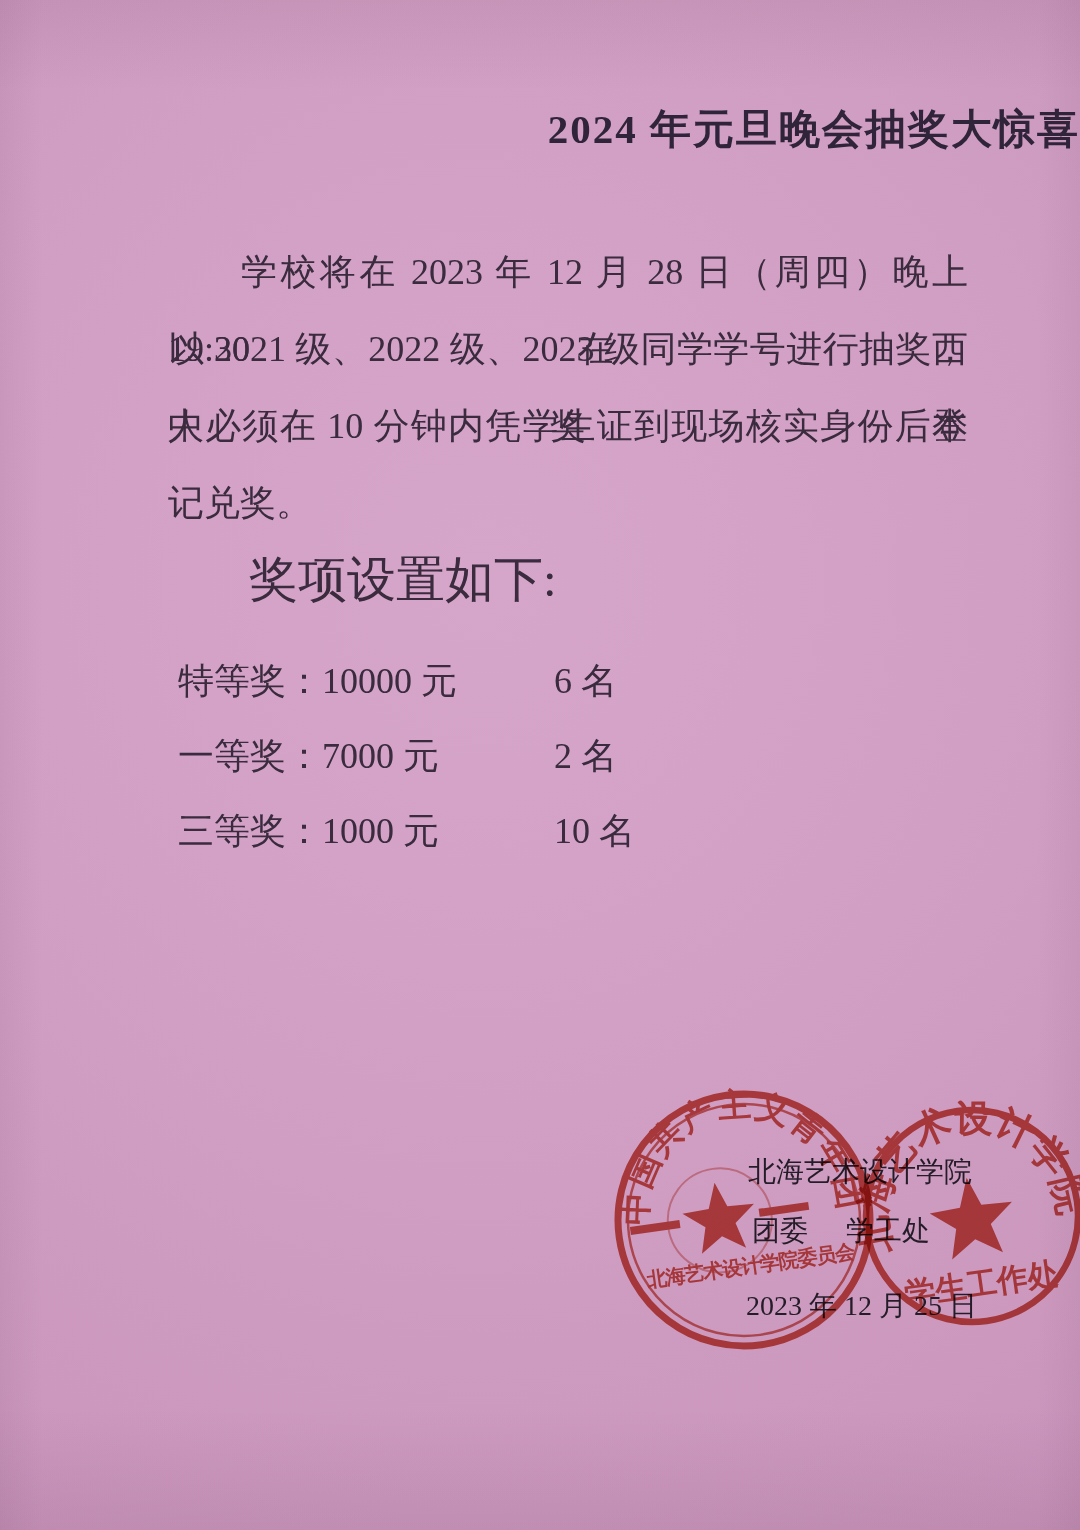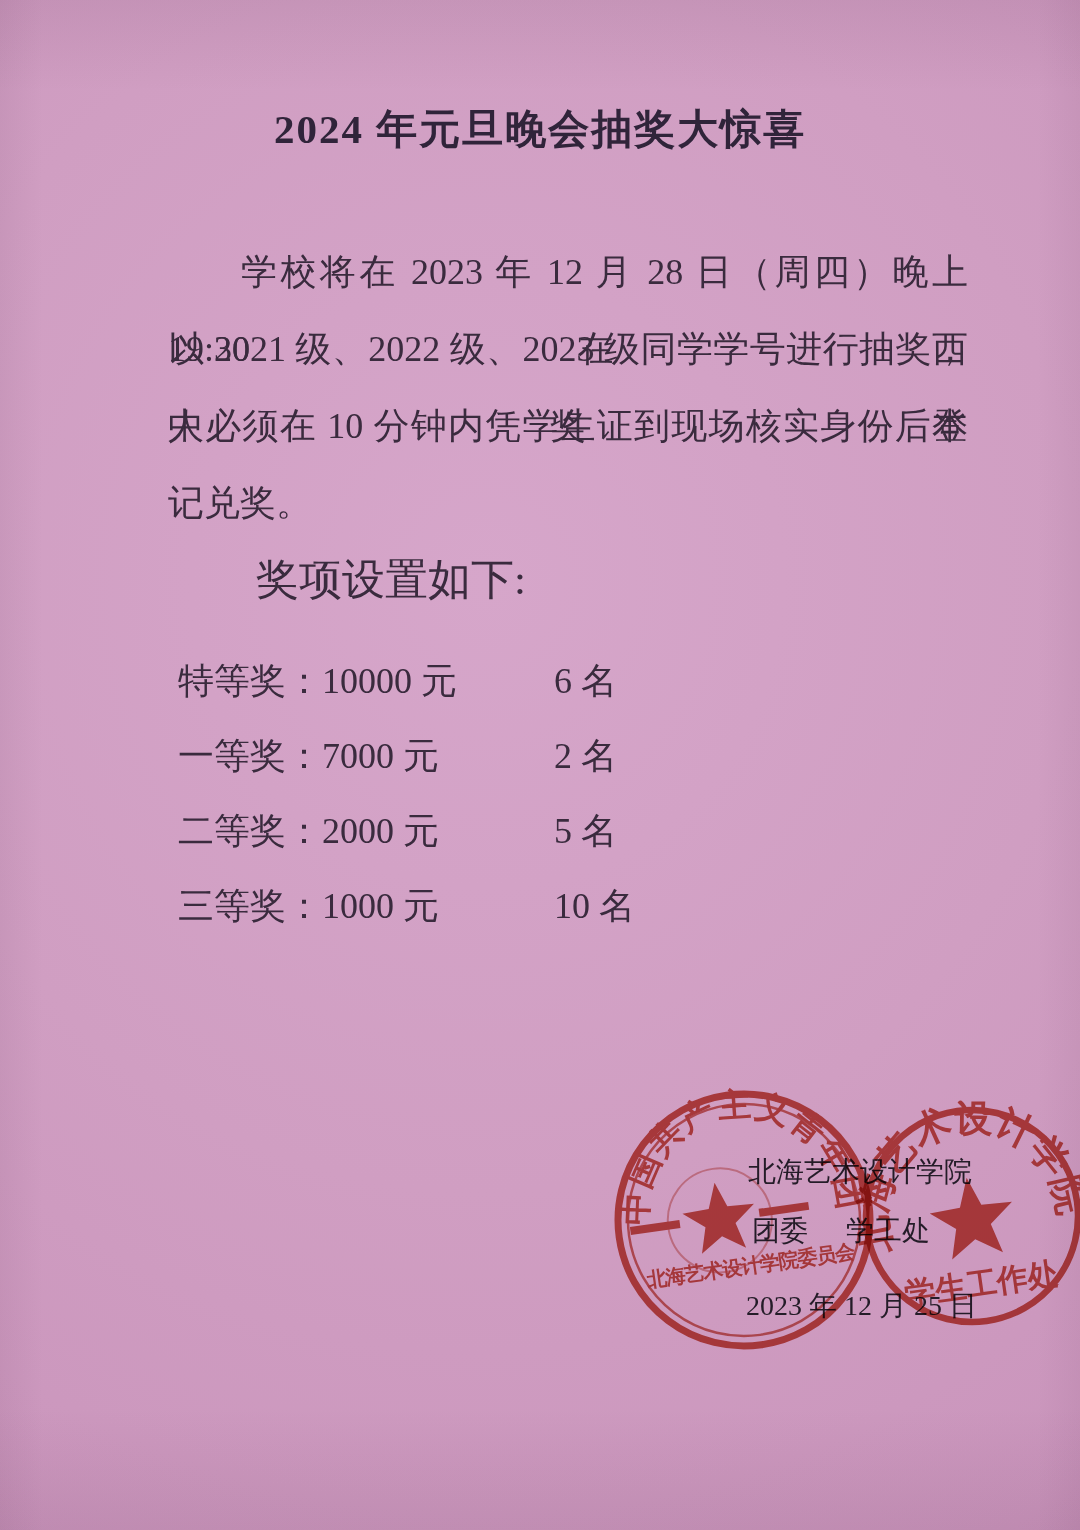--- a/index.html
+++ b/index.html
@@ -9,28 +9,28 @@
     overflow:hidden;
     background:
       linear-gradient(180deg, rgba(60,20,50,.07) 0%, rgba(60,20,50,0) 6%, rgba(60,20,50,0) 92%, rgba(60,20,50,.08) 100%),
       linear-gradient(90deg, rgba(60,20,50,.06) 0%, rgba(60,20,50,0) 4%, rgba(60,20,50,0) 96%, rgba(60,20,50,.05) 100%),
       radial-gradient(ellipse 130% 95% at 45% 38%, #d6a6ca 0%, #d09ec2 42%, #ca95bc 75%, #c08bb1 100%);
     font-family:"Liberation Serif","DejaVu Serif",serif;
     color:#38293b;
   }
   .title {
     position:absolute; top:106px; left:0; width:100%;
-    text-align:center; font-size:41px; font-weight:bold;
+    text-align:right; font-size:41px; font-weight:bold;
     letter-spacing:2px; line-height:1.15; color:#30243a; margin:0;
   }
   .body-text { position:absolute; left:168px; top:234px; width:800px; font-size:36px; line-height:77px; color:#3a2b3e; }
   .body-line { text-align:justify; text-align-last:justify; height:77px; margin:0; }
   .body-line.indented { text-indent:73px; }
   .body-line.natural { text-align-last:left; }
-  .prize-intro { position:absolute; left:256px; top:558px; font-size:43px; line-height:44px; color:#3a2b3e; }
+  .prize-intro { position:absolute; left:249px; top:558px; font-size:49px; line-height:44px; color:#3a2b3e; }
   .prizes { position:absolute; left:178px; top:631px; width:700px;margin-top:28px; }
   .prize-row { display:flex; height:75px; line-height:44px; font-size:36px; color:#3a2b3e; }
   .prize-amount { width:232px; }
   .sig-org   { position:absolute; left:748px; top:1156px; font-size:28px; line-height:32px; letter-spacing:0; color:#241c28; z-index:1; }
   .sig-depts { position:absolute; left:752px; top:1215px; font-size:28px; line-height:32px; color:#241c28; z-index:1; }
   .sig-dept-right { margin-left:38px; }
   .sig-date  { position:absolute; left:746px; top:1290px; font-size:28px; line-height:32px; color:#241c28; z-index:1; }
   svg.stamp { position:absolute; mix-blend-mode:multiply; opacity:.84; z-index:2; }
   .stamp-left  { left:608px; top:1084px; transform:rotate(-8deg); }
   .stamp-right { left:856px; top:1100px; transform:rotate(-8deg); }
@@ -54,25 +54,20 @@
   <div class="prizes">
     <div class="prize-row">
       <span class="prize-name">特等奖：</span>
       <span class="prize-amount">10000 元</span>
       <span class="prize-count">6 名</span>
     </div>
     <div class="prize-row">
       <span class="prize-name">一等奖：</span>
       <span class="prize-amount">7000 元</span>
       <span class="prize-count">2 名</span>
-    </div>
-    <div class="prize-row">
-      <span class="prize-name">二等奖：</span>
-      <span class="prize-amount">2000 元</span>
-      <span class="prize-count">5 名</span>
     </div>
     <div class="prize-row">
       <span class="prize-name">三等奖：</span>
       <span class="prize-amount">1000 元</span>
       <span class="prize-count">10 名</span>
     </div>
   </div>
 
   <div class="sig-org">北海艺术设计学院</div>
   <div class="sig-depts">

